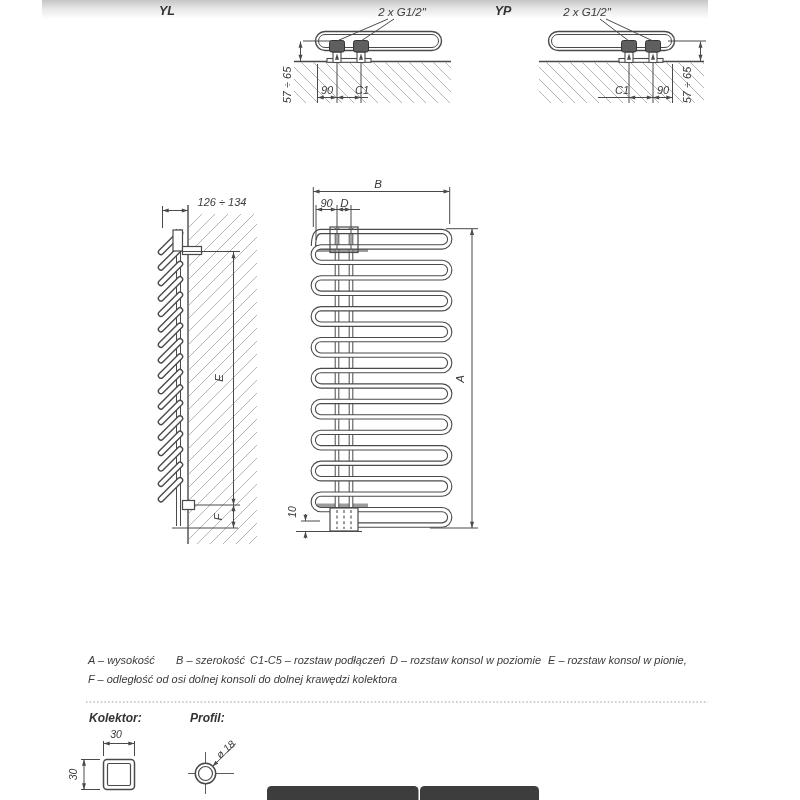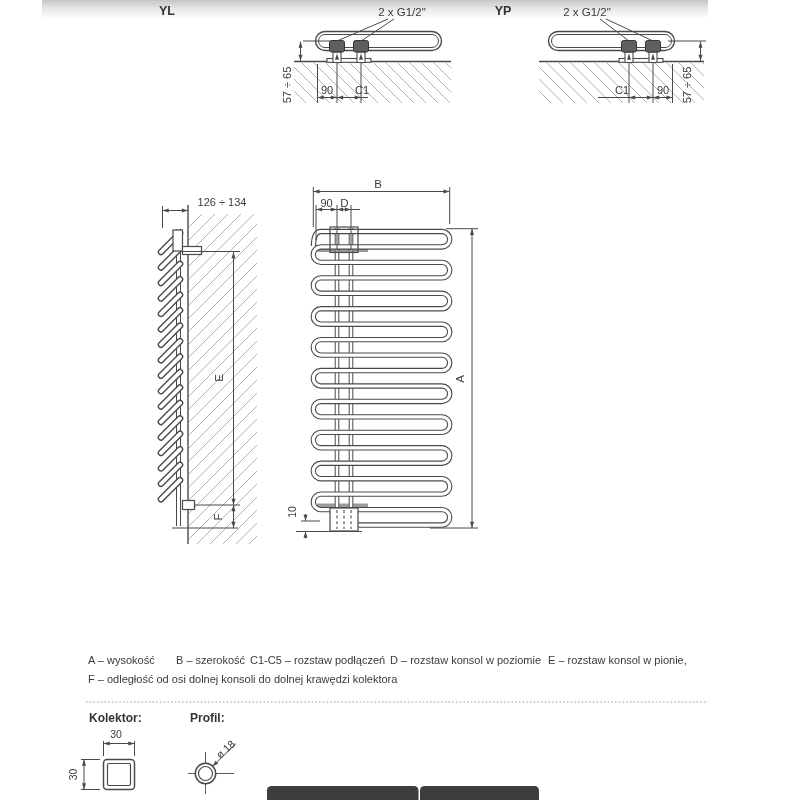--- a/index.html
+++ b/index.html
@@ -1,17 +1,17 @@
 <!DOCTYPE html>
 <html><head>
 <meta charset="utf-8">
 <style>
   html,body{margin:0;padding:0;background:#fff;}
   .stage{position:relative;width:708px;height:800px;background:#fff;overflow:hidden;
-         font-family:"Liberation Sans",sans-serif;}
+         font-family:"Liberation Sans",sans-serif;font-style:italic;}
   .top-shade{position:absolute;left:42px;top:0;width:711px;height:19px;
              background:linear-gradient(180deg,#c5c5c5 0%,#e7e7e7 45%,#ffffff 100%);}
   svg{position:absolute;left:0;top:0;}
   text{font-family:"Liberation Sans",sans-serif;fill:#3a3a3a;}
   .b{font-weight:700;fill:#333;}
 </style>
 </head>
 <body>
 
 <div class="stage">

